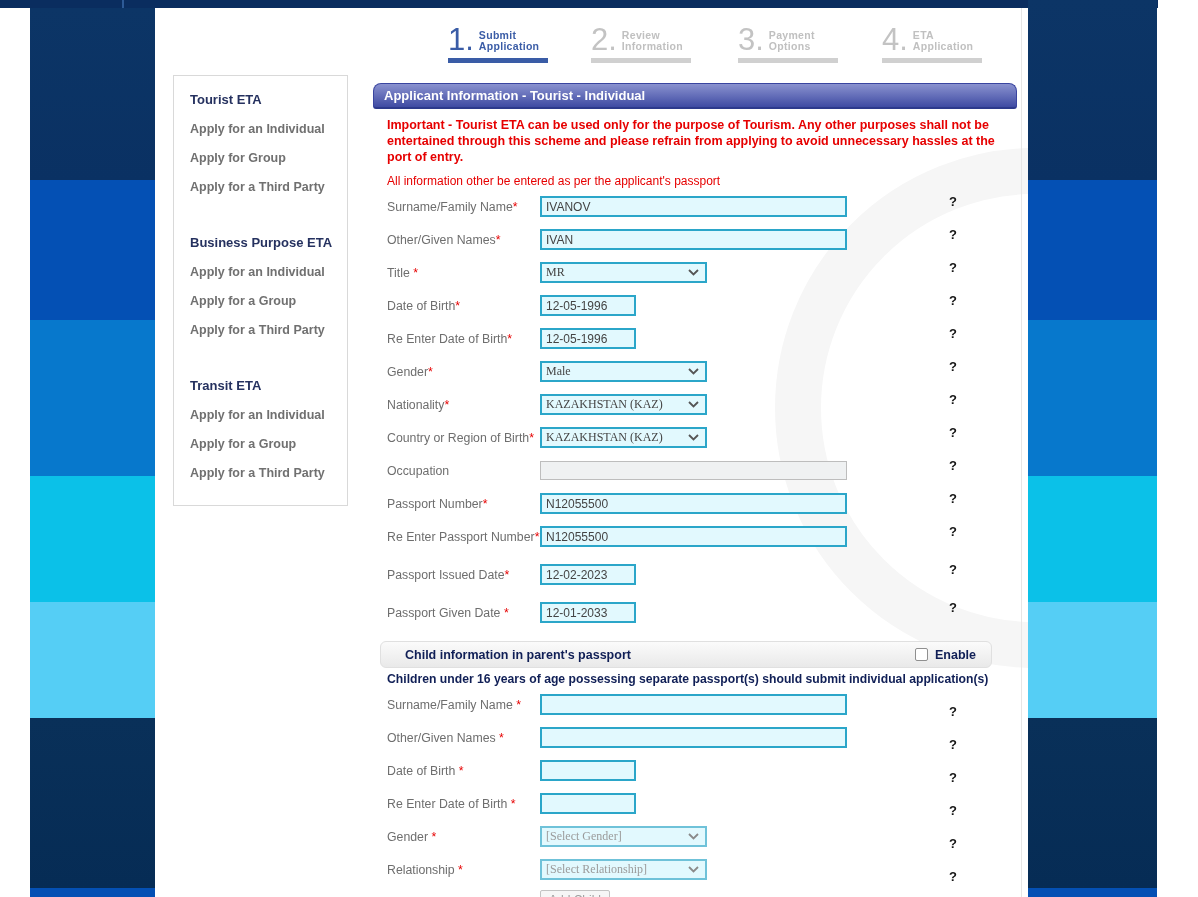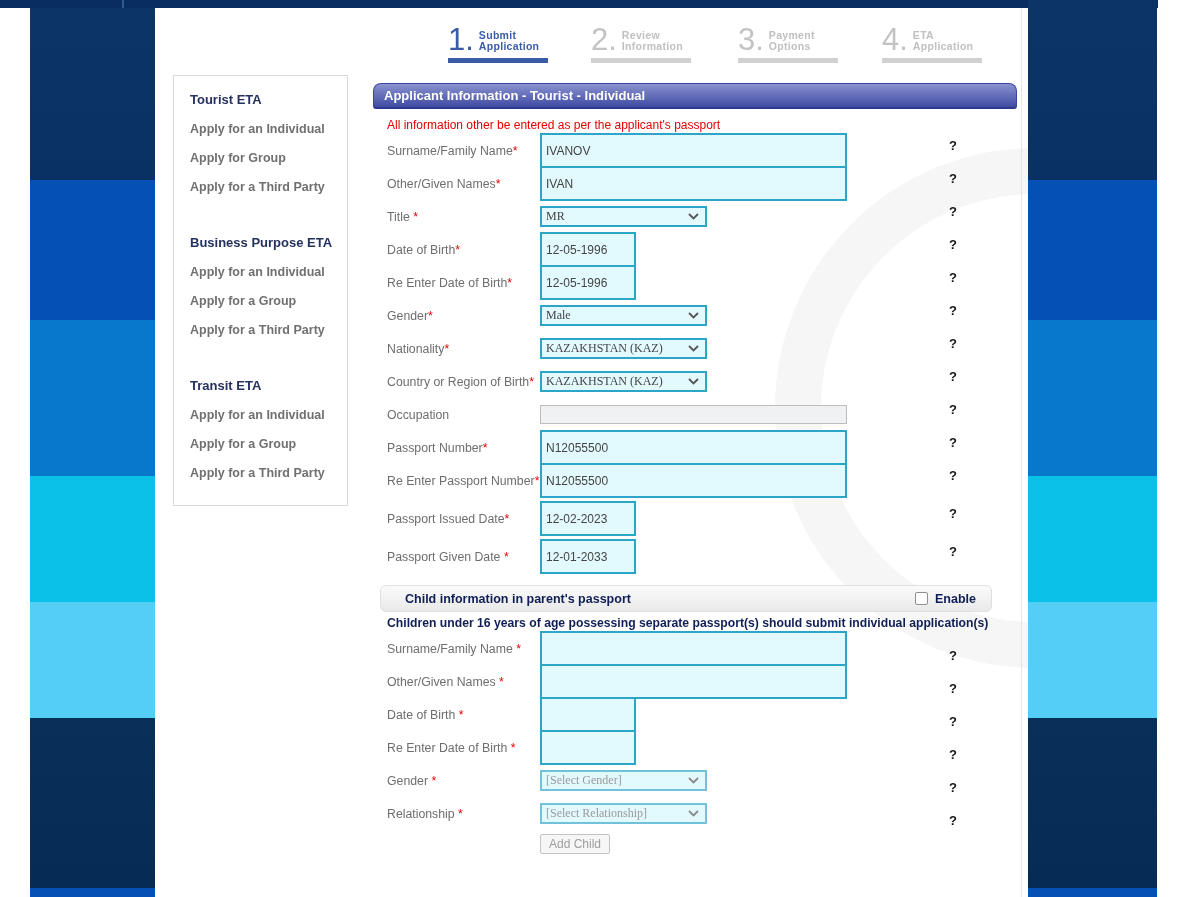--- a/index.html
+++ b/index.html
@@ -56,21 +56,21 @@
   .important { color:#e60000; font-weight:bold; font-size:12.5px; line-height:16px; margin:8px 2px 0 14px; width:622px; }
   .note { color:#e60000; font-size:12px; margin:9px 0 2px 14px; }
 
   .rows { margin-left:14px; width:622px; }
   .row { display:flex; align-items:center; height:33px; }
   .row.spaced { margin-top:5px; }
   .flabel { flex:0 0 153px; font-size:12.3px; color:#6e6e6e; }
   .req { color:#e60000; }
   .help { margin-left:auto; margin-right:52px; font-size:13px; font-weight:bold; color:#141414; cursor:pointer; align-self:flex-start; margin-top:4px; }
 
-  .inp { height:35px; border:2px solid #2ba6c9; background:#e2f9fe; font-family:"Liberation Sans",sans-serif; font-size:12px; color:#444; padding:0 4px; }
+  .inp { height:21px; border:2px solid #2ba6c9; background:#e2f9fe; font-family:"Liberation Sans",sans-serif; font-size:12px; color:#444; padding:0 4px; }
   .inp.wide { width:307px; }
   .inp.date { width:96px; }
   .inp.disabled { border:1px solid #bdbdbd; background:#eff1f2; height:19px; }
   .sel { width:167px; height:21px; border:2px solid #2ba6c9; background:#e2f9fe; display:flex; align-items:center; padding:0 6px 0 4px; font-size:12px; color:#444; cursor:pointer; }
   .sel .sel-txt { flex:1; white-space:nowrap; overflow:hidden;font-family:Liberation Serif, serif; }
   .sel.dim { border-color:#6fc2d9; color:#9b9b9b; }
   .sel svg { flex:0 0 auto; }
 
   
   .child-bar { margin:12px 0 4px 7px; width:612px; height:27px; border:1px solid #e0e0e0; border-radius:6px; background:linear-gradient(#fbfbfb,#e9e9e9); display:flex; align-items:center; padding:0 15px 0 24px; }
@@ -141,20 +141,21 @@
       <div class="sb-item">Apply for a Third Party</div>
       <div class="sb-gap"></div>
       <div class="sb-title">Transit ETA</div>
       <div class="sb-item">Apply for an Individual</div>
       <div class="sb-item">Apply for a Group</div>
       <div class="sb-item">Apply for a Third Party</div>
     </div>
 
     <div class="form">
       <div class="form-header">Applicant Information - Tourist - Individual</div>
+      <div class="important">Important - Tourist ETA can be used only for the purpose of Tourism. Any other purposes shall not be entertained through this scheme and please refrain from applying to avoid unnecessary hassles at the port of entry.</div>
       <div class="note">All information other be entered as per the applicant's passport</div>
 
       <div class="rows">
 
         <div class="row">
           <span class="flabel"><span>Surname/Family Name</span><span class="req">*</span></span>
           <input class="inp wide" value="IVANOV" style="">
           <span class="help">?</span>
         </div>
 

